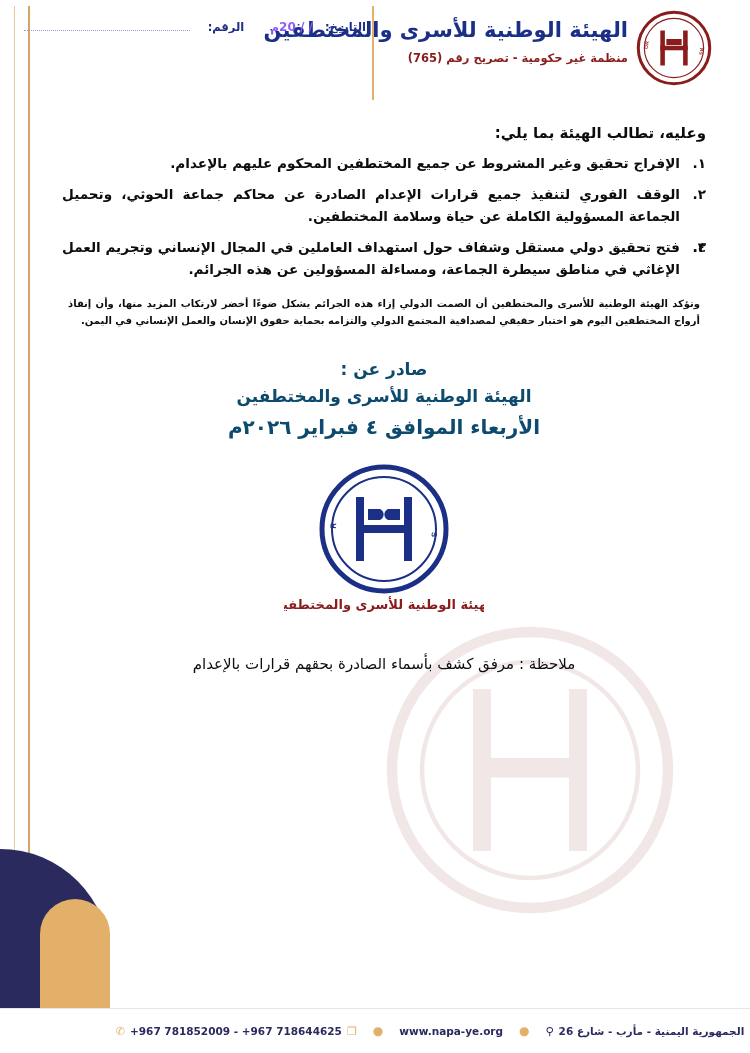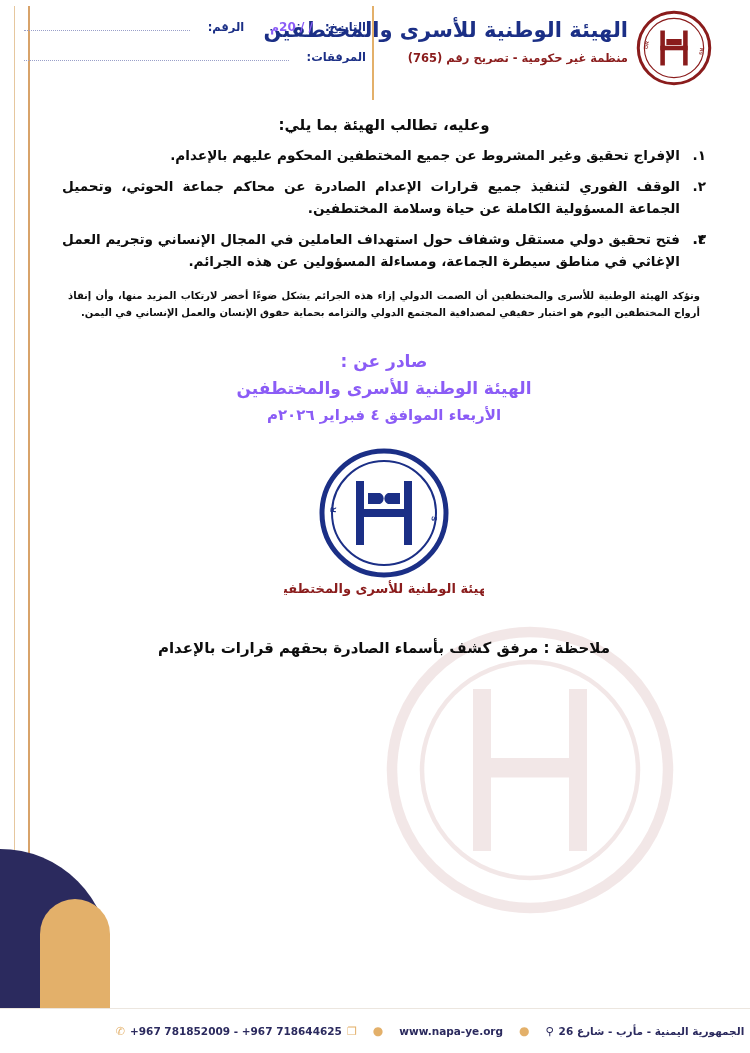--- a/index.html
+++ b/index.html
@@ -181,22 +181,22 @@
     position: absolute;
     top: 112px;
     right: 44px;
     left: 62px;
     font-family: "DejaVu Sans", "Liberation Sans", sans-serif;
     color: #0d0d0d;
   }
   .lead {
     font-size: 15px;
     font-weight: bold;
-    text-align: center;
-    margin: 4px 0 10px 0;
+    text-align: right;
+    margin: 12px 0 10px 0;
   }
 
   ol.demands {
     list-style: none;
     margin: 0;
     padding: 0;
   }
   ol.demands li {
     font-size: 13.6px;
     font-weight: bold;
@@ -224,36 +224,36 @@
   }
 
   .signature {
     margin-top: 26px;
     text-align: center;
   }
   .sig-line {
     font-size: 17px;
     font-weight: bold;
     line-height: 1.62;
-    color: #8b5cf6;
-  }
-  .sig-line.small { font-size: 15px; }
+    color: #0c4a6e;
+  }
+  .sig-line.small { font-size: 20px; }
 
   .stamp {
     margin: 14px auto 0 auto;
     width: 200px;
     height: 170px;
     position: relative;
   }
 
   .note {
     margin-top: 28px;
     text-align: center;
     font-size: 15px;
-    font-weight: bold;
+    font-weight: normal;
     color: #0d0d0d;
   }
 
   
   .footer {
     position: absolute;
     left: 0;
     right: 0;
     bottom: 0;
     height: 44px;
@@ -343,24 +343,20 @@
 
     <div class="header-divider"></div>
 
     <div class="meta-block">
       <div class="meta-row">
         <span class="meta-label">التاريخ:</span>
         <span class="meta-val">/     /     20م</span>
         <span class="meta-label" style="margin-right:26px;">الرقم:</span>
         <span class="meta-dots"></span>
       </div>
-      <div class="meta-row">
-        <span class="meta-label">المرفقات:</span>
-        <span class="meta-dots"></span>
-      </div>
     </div>
   </div>
 
   <div class="content">
 
     <div class="lead">
       <span>وعليه، تطالب الهيئة بما يلي:</span>
     </div>
 
     <ol class="demands">

